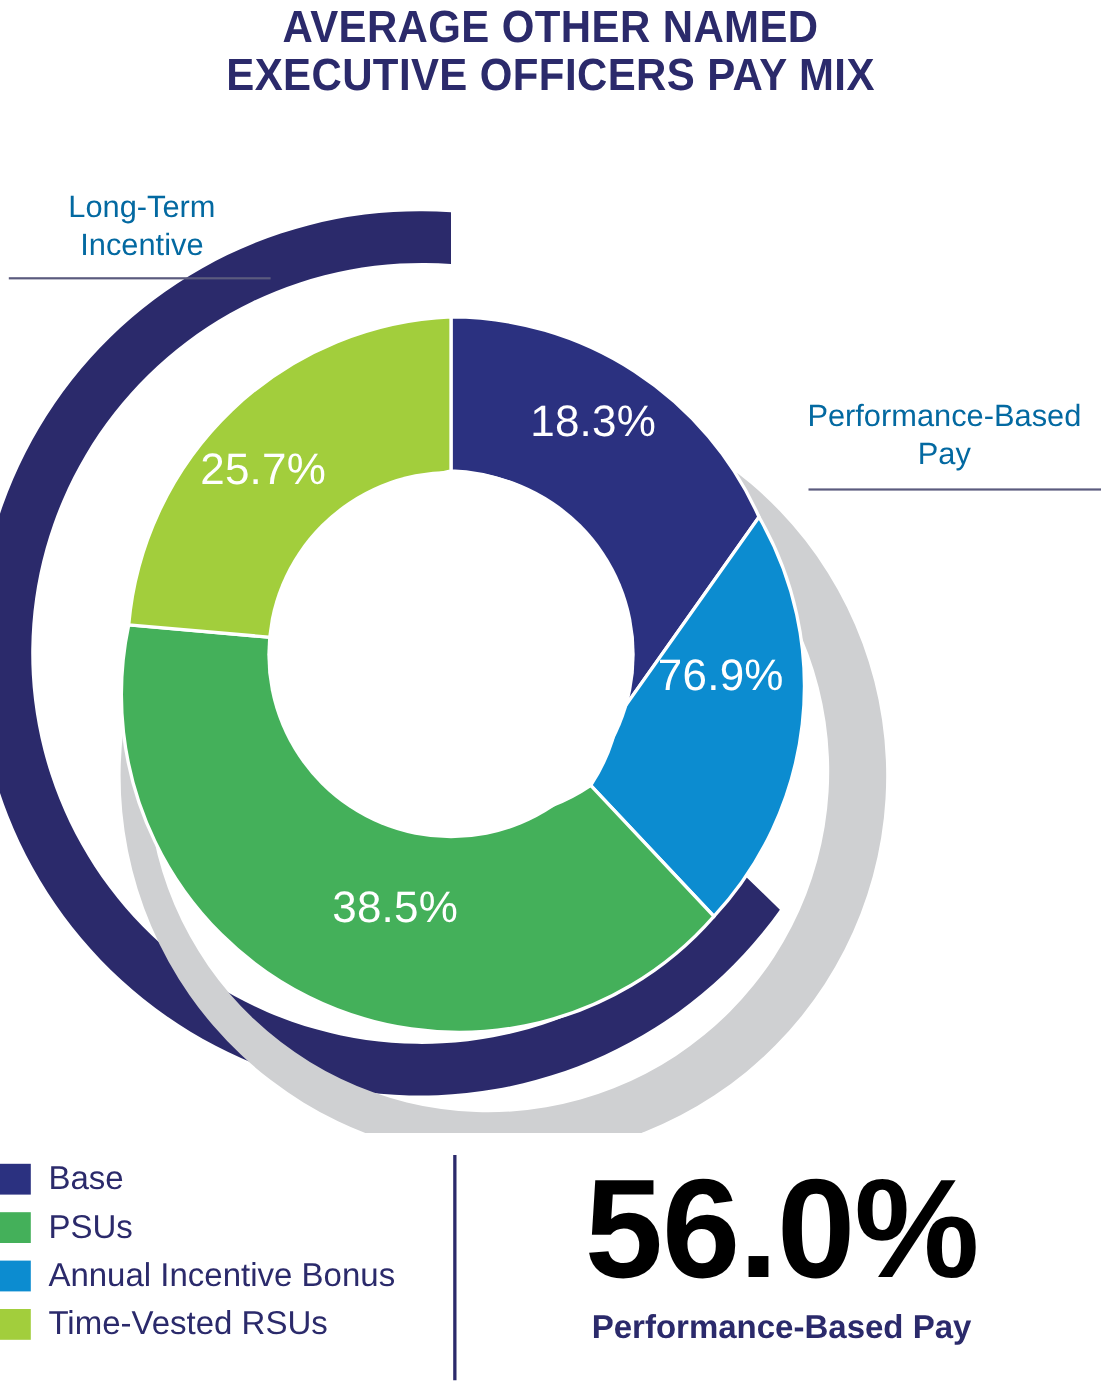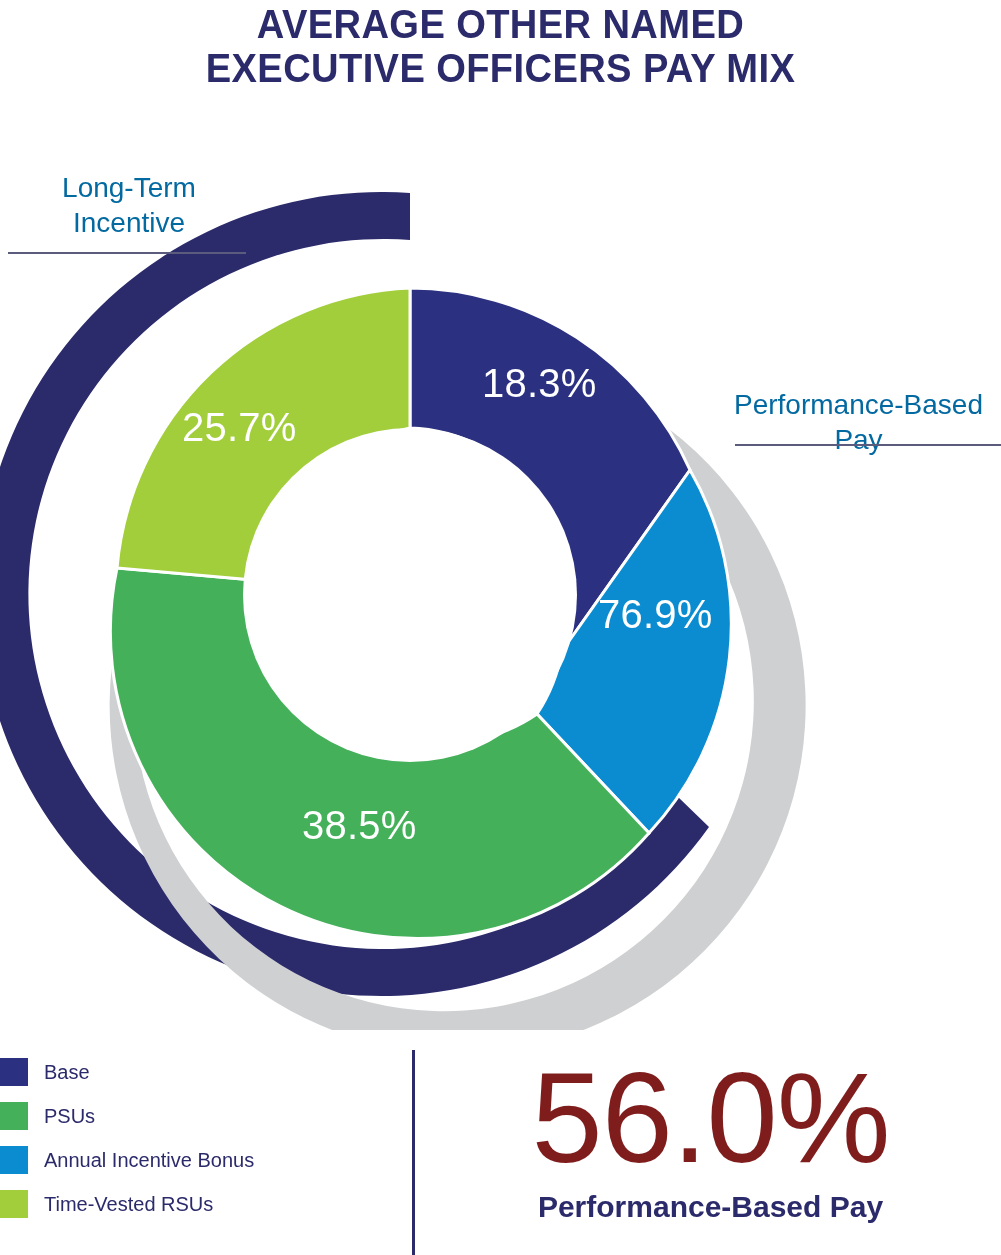--- a/index.html
+++ b/index.html
@@ -72,21 +72,21 @@
     width: 238px;
     height: 2px;
     background: #5B5B7E;
   }
   #pbp-callout {
     left: 716px;
     top: 360px;
     width: 285px;
     text-align: center;
   }
-  #pbp-callout .callout-text { display: block; white-space: pre-line; margin-top: 27px; }
+  #pbp-callout .callout-text { display: block; white-space: pre-line; }
   #pbp-rule {
     position: absolute;
     left: 735px;
     top: 444px;
     width: 266px;
     height: 2px;
     background: #5B5B7E;
   }
 
   
@@ -116,21 +116,21 @@
     height: 40px;
     margin-bottom: 4px;
   }
   .legend-swatch {
     width: 28px;
     height: 28px;
     flex: 0 0 28px;
     margin-right: 16px;
   }
   .legend-label {
-    font-size: 20px;
+    font-size: 30px;
     line-height: 30px;
     color: #2B2A6B;
     white-space: nowrap;
   }
 
   
   #legend-divider {
     position: absolute;
     left: 412px;
     top: 1050px;
@@ -143,25 +143,25 @@
   #highlight {
     position: absolute;
     left: 420px;
     top: 1052px;
     width: 581px;
     text-align: center;
   }
   #highlight-value {
     display: block;
     font-family: "Liberation Sans Narrow", "Liberation Sans", sans-serif;
-    font-weight: normal;
+    font-weight: bold;
     font-size: 128px;
     line-height: 132px;
     letter-spacing: -1px;
-    color: #7f1d1d;
+    color: #000000;
   }
   #highlight-caption {
     display: block;
     font-family: "Liberation Sans Narrow", "Liberation Sans", sans-serif;
     font-weight: bold;
     font-size: 30px;
     line-height: 34px;
     color: #2B2A6B;
     margin-top: 6px;
   }

